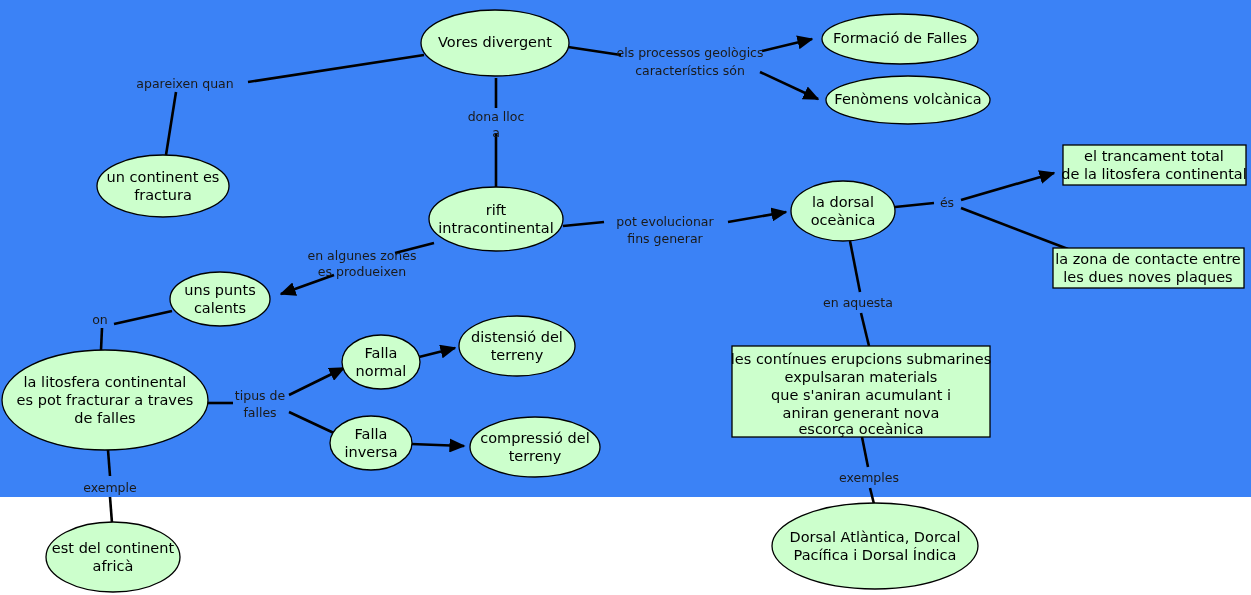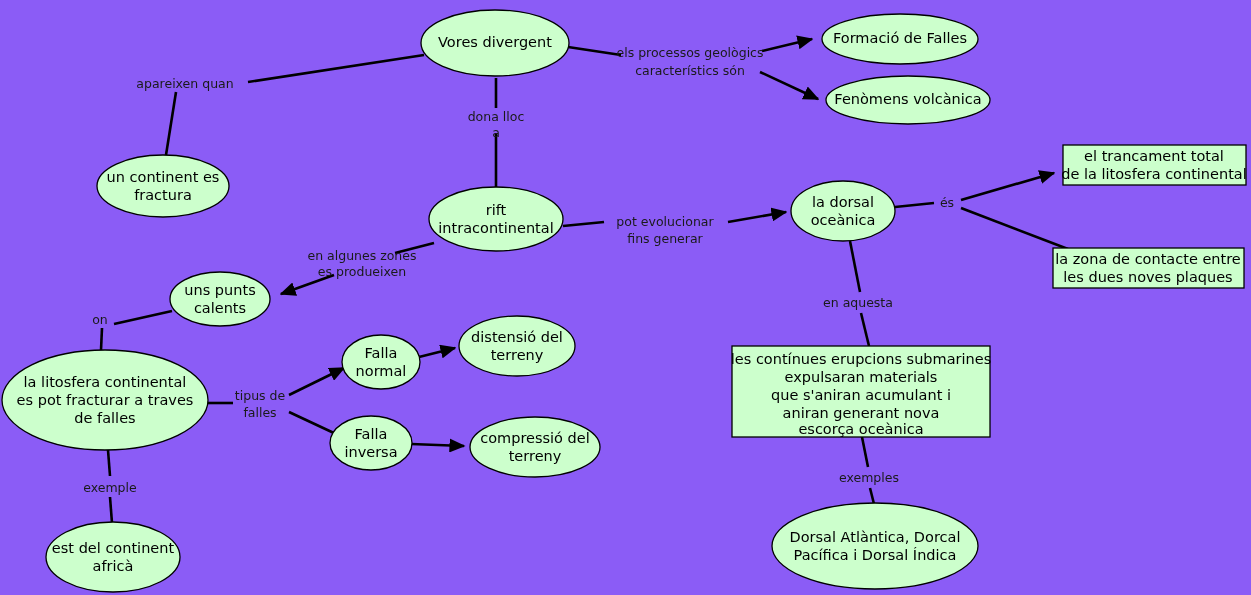--- a/index.html
+++ b/index.html
@@ -9,22 +9,22 @@
   }
   body {
     font-family: "DejaVu Sans", sans-serif;
     width: 1251px;
     height: 595px;
     overflow: hidden;
   }
   #map-root {
     position: relative;
     width: 1251px;
-    height: 595px;
-    background: #8b5cf6;
+    height: 497px;
+    background: #3b82f6;
   }
   svg#cmap {
     position: absolute;
     top: 0;
     left: 0;
     width: 1251px;
     height: 595px;
     display: block;
   }
   .edge-line {

